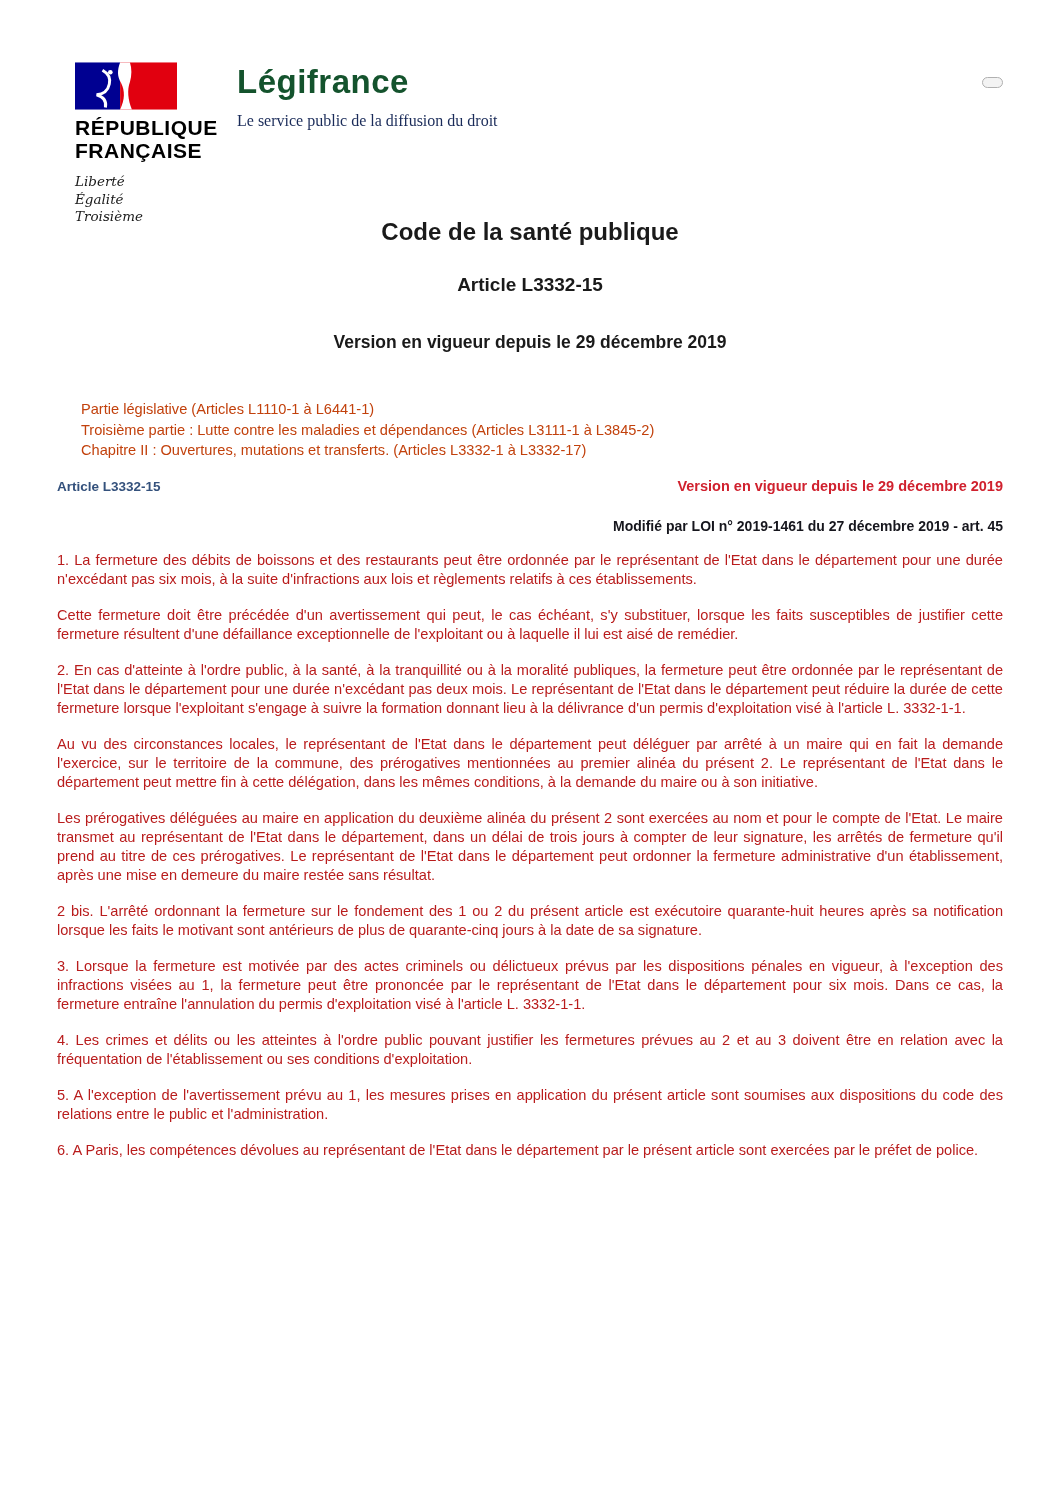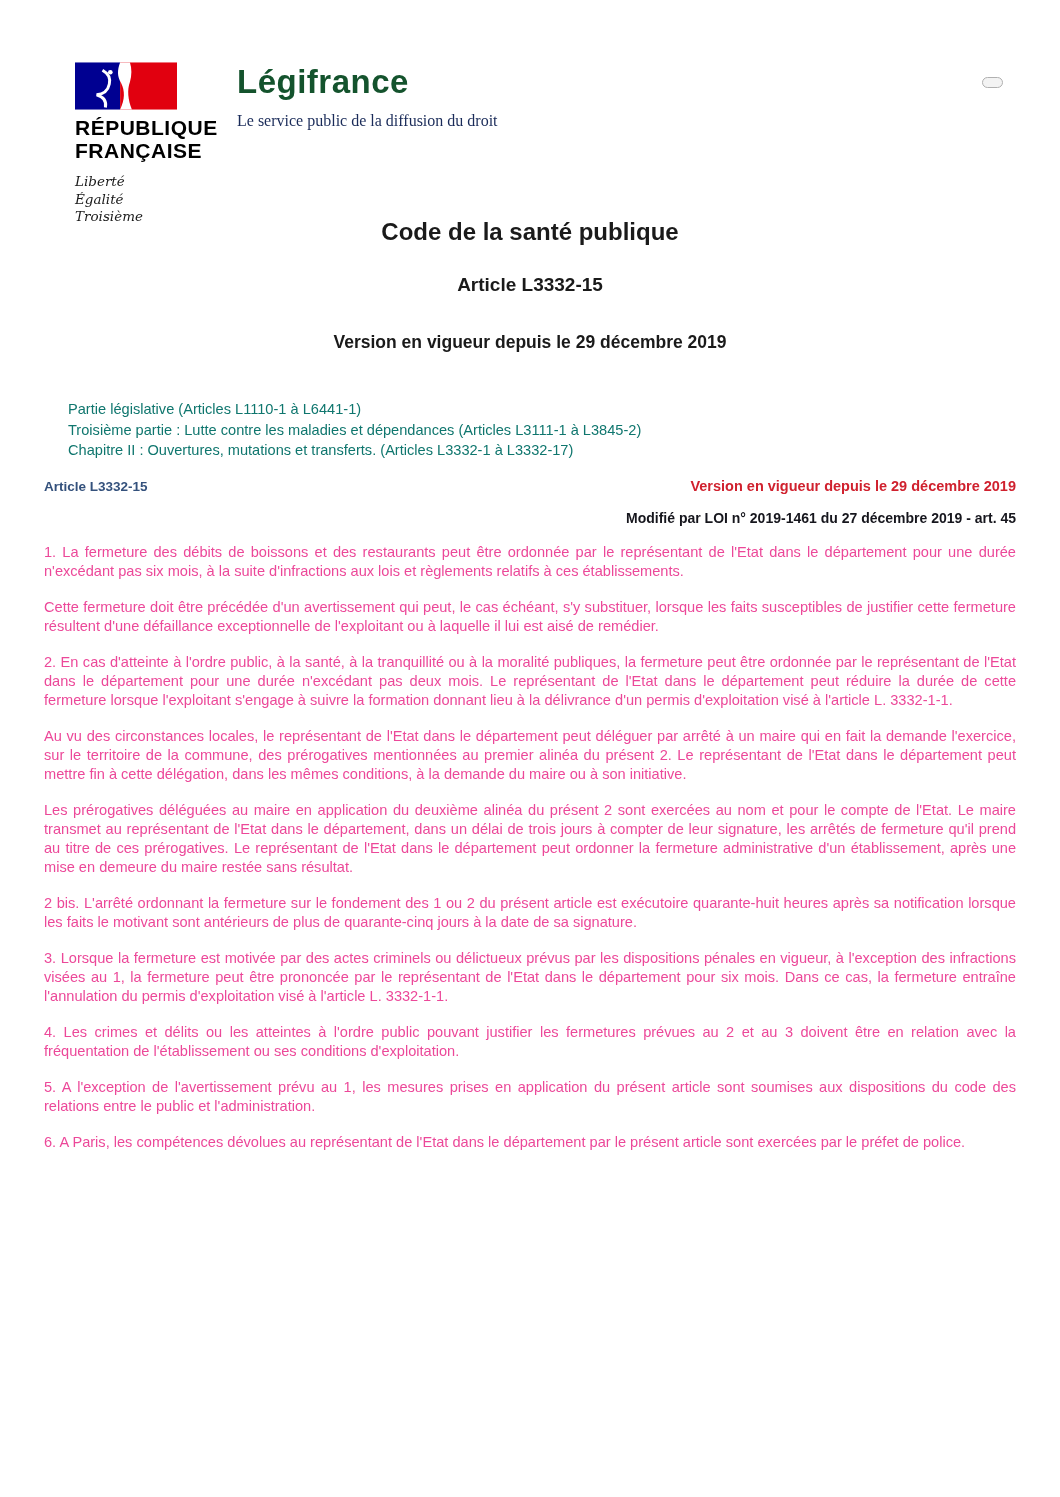--- a/index.html
+++ b/index.html
@@ -69,21 +69,21 @@
     border-radius: 6px;
     background: #f3f3f3;
   }
 
   
   .content {
     position: absolute;
     top: 0;
     left: 0;
     width: 1060px;
-    padding: 0 44px;
+    padding: 0 57px;
   }
   .doc-title {
     margin-top: 218px;
     text-align: center;
     font-size: 24px;
     font-weight: bold;
     color: #1a1a1a;
   }
   .doc-article-title {
     margin-top: 28px;
@@ -98,54 +98,54 @@
     font-size: 17.5px;
     font-weight: bold;
     color: #1a1a1a;
   }
 
   .hierarchy-list {
     margin-top: 46px;
     margin-left: 24px;
     font-size: 14.6px;
     line-height: 20.5px;
-    color: #0f766e;
+    color: #c2410c;
   }
 
   .article-meta-row {
     margin-top: 17px;
     display: flex;
     justify-content: space-between;
     align-items: baseline;
   }
   .article-id-label {
     font-size: 13.5px;
     font-weight: bold;
     color: #34517c;
   }
   .version-status-label {
     font-size: 14.5px;
     font-weight: bold;
     color: #d0212e;
   }
   .modified-by-line {
-    margin-top: 16px;
+    margin-top: 24px;
     text-align: right;
     font-size: 14px;
     font-weight: bold;
     color: #16161d;
   }
 
   .article-body { margin-top: 12px; }
   .article-paragraph {
     margin-top: 17px;
     font-size: 14.6px;
     line-height: 19px;
     text-align: justify;
-    color: #ec4899;
+    color: #b91c1c;
   }
 </style>
 </head>
 <body>
 
 <div class="page">
 
   <div class="logo-block">
     <div class="flag-icon">
       <svg width="102" height="48" viewBox="0 0 104 48" xmlns="http://www.w3.org/2000/svg">

